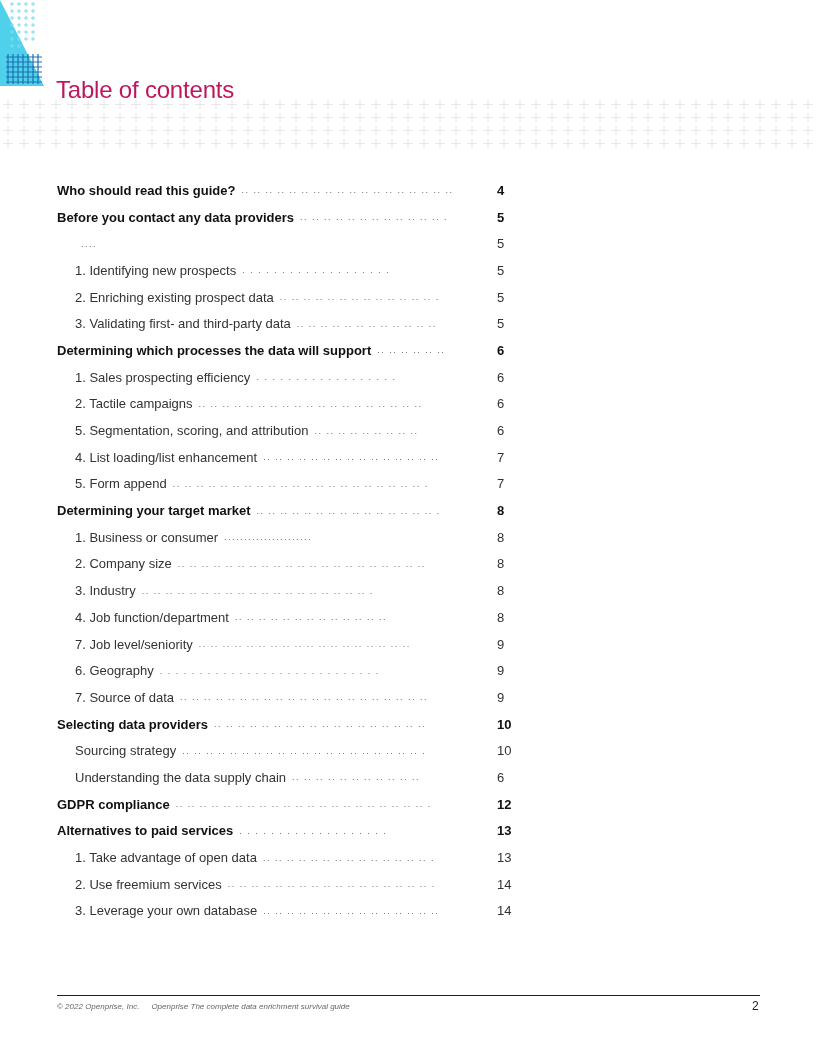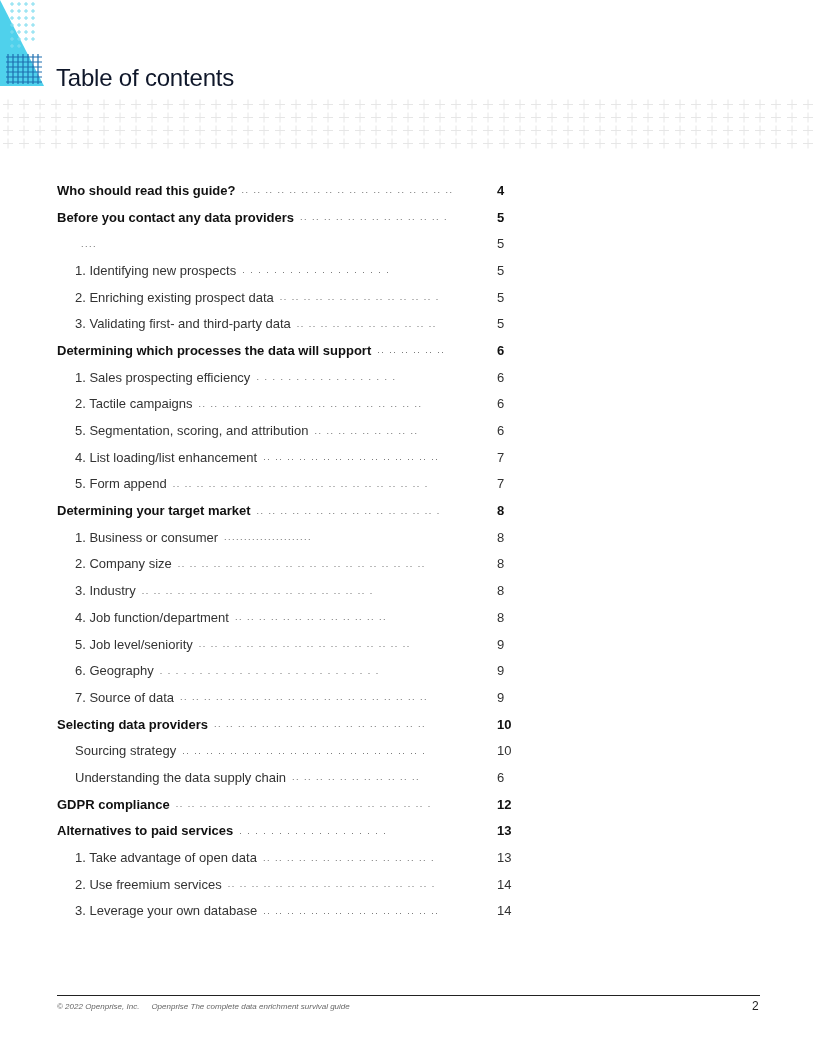--- a/index.html
+++ b/index.html
@@ -2,22 +2,22 @@
 <html><head>
 <meta charset="utf-8">
 <style>
   html, body { margin: 0; padding: 0; background: #ffffff; }
   body {
     width: 816px; height: 1056px; position: relative; overflow: hidden;
     font-family: "Liberation Sans", sans-serif; color: #1a1a1a;
   }
   .logo-mark { position: absolute; left: 0; top: 0; width: 44px; height: 86px; }
   .page-title {
-    position: absolute; left: 56px; top: 64px; margin: 0;
-    font-size: 24px; font-weight: normal; color: #0f172a; letter-spacing: -0.2px;
+    position: absolute; left: 56px; top: 76px; margin: 0;
+    font-size: 24px; font-weight: normal; color: #be185d; letter-spacing: -0.2px;
   }
   .plus-band { position: absolute; left: 0; top: 98px; width: 816px; height: 52px; }
   .toc { position: absolute; left: 57px; top: 177px; width: 460px; text-align: center; }
   .toc-row {
     position: relative; height: 26.7px; display: flex; align-items: center;
     font-size: 13px; white-space: nowrap;
   }
   .toc-row.lvl1 { font-weight: bold; color: #111; }
   .toc-row.lvl2 { padding-left: 18px; color: #333; font-weight: normal; }
   .toc-row .label { flex: 0 0 auto; }
@@ -145,21 +145,21 @@
       <span class="label">3. Industry</span>
       <span class="leader">.. .. .. .. .. .. .. .. .. .. .. .. .. .. .. .. .. .. .. .</span>
       <span class="page">8</span>
     </div>
   <div class="toc-row lvl2">
       <span class="label">4. Job function/department</span>
       <span class="leader">.. .. .. .. .. .. .. .. .. .. .. .. ..</span>
       <span class="page">8</span>
     </div>
   <div class="toc-row lvl2">
-      <span class="label">5. Job level/seniority</span>
+      <span class="label">7. Job level/seniority</span>
       <span class="leader">.. .. .. .. .. .. .. .. .. .. .. .. .. .. .. .. .. ..</span>
       <span class="page">9</span>
     </div>
   <div class="toc-row lvl2">
       <span class="label">6. Geography</span>
       <span class="leader">. . . . . . . . . . . . . . . . . . . . . . . . . . . .</span>
       <span class="page">9</span>
     </div>
   <div class="toc-row lvl2">
       <span class="label">7. Source of data</span>

